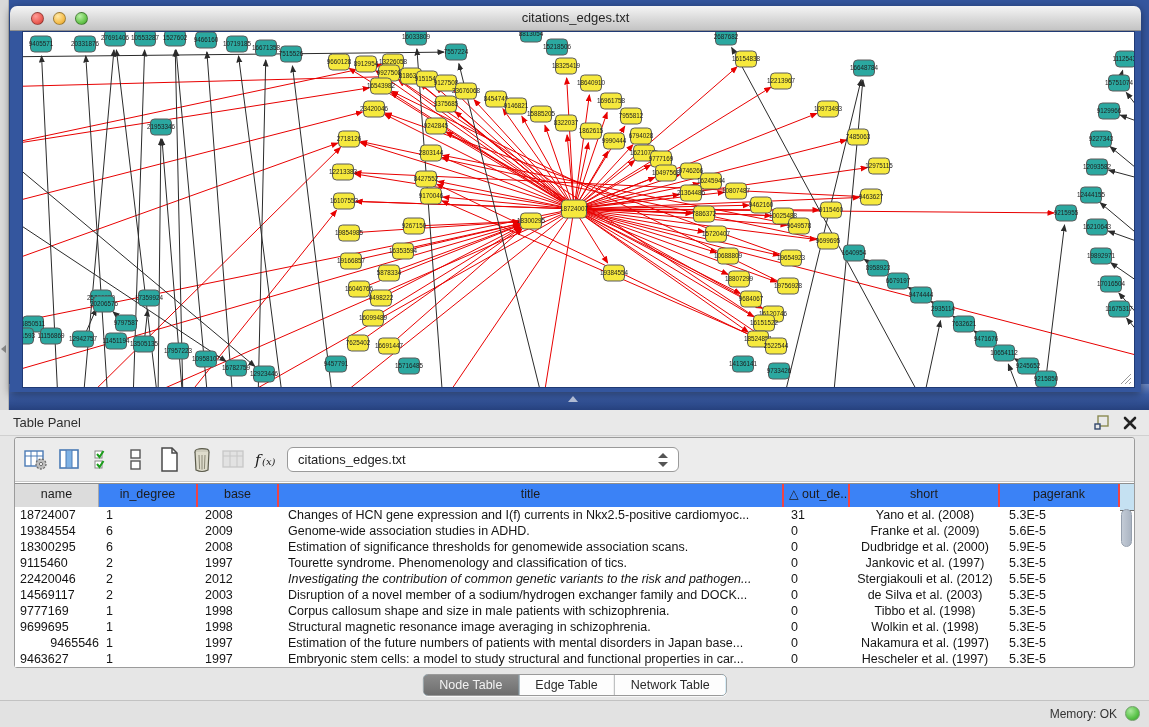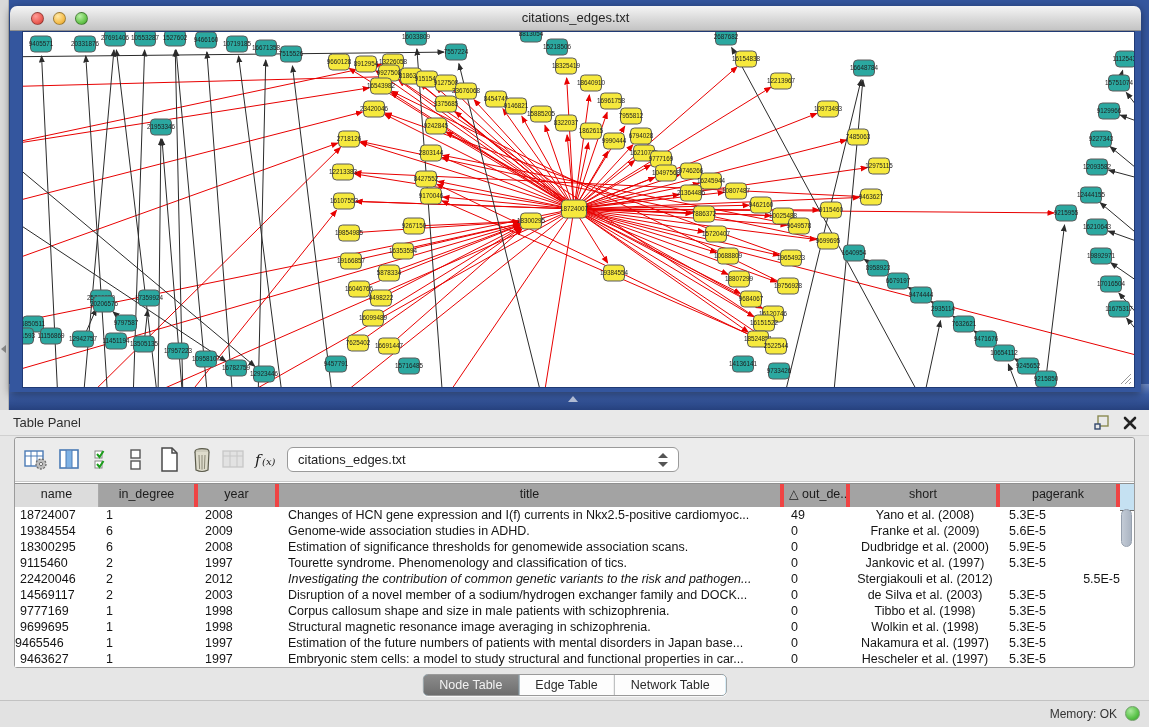--- a/index.html
+++ b/index.html
@@ -49,21 +49,21 @@
   .combo { position:absolute; left:272px; top:9px; width:392px; height:25px; background:#ffffff;
     border:1px solid #9a9a9a; border-radius:6px; font-size:13px; color:#222; line-height:23px; padding-left:10px; }
   .combo-spin { position:absolute; right:8px; top:3px; width:12px; height:18px; }
   .combo-spin span { position:absolute; left:0; width:0; height:0; border-left:5px solid transparent; border-right:5px solid transparent; }
   .combo-spin .up { top:2px; border-bottom:5px solid #555; }
   .combo-spin .dn { bottom:2px; border-top:5px solid #555; }
 
   .thead { position:absolute; left:0; top:45px; width:1119px; height:28px; display:flex;
     border-top:1px solid #8f8f8f; border-bottom:1px solid #6f6f6f; }
   .th { height:100%; font-size:12.5px; color:#1c1c1c; text-align:center; line-height:21px;
-    background:#a3a3a3; border-right:4px solid #ef4444; overflow:hidden; white-space:nowrap; }
+    background:#3b82f6; border-right:2px solid #ef4444; overflow:hidden; white-space:nowrap; }
   .th.gray { background:#dcdcdc; border-right:1px solid #a9a9a9; }
   .th-filler { flex:1; background:#c5e1f2; }
 
   .tbody { position:absolute; left:0; top:69px; width:1105px; height:160px; overflow:hidden; background:#fff; }
   .tr { display:flex; height:16px; line-height:16px; font-size:12.5px; color:#141414; }
   .td { overflow:hidden; white-space:nowrap; }
 
   .vscroll { position:absolute; right:2px; top:71px; width:11px; height:155px; }
   .vthumb { position:absolute; left:0; top:0; width:11px; height:38px; background:linear-gradient(90deg,#c3cbd6,#aab4c2);
     border:1px solid #96a0ae; border-radius:6px; }
@@ -851,34 +851,34 @@
           <div class="combo-spin">
               <span class="up"></span>
               <span class="dn"></span>
             </div>
         </div>
       </div>
 
       <div class="thead" id="thead">
           <div class="th gray" style="width: 84px;">name</div>
           <div class="th" style="width: 99px;">in_degree</div>
-          <div class="th" style="width: 81px;">year</div>
+          <div class="th" style="width: 81px;">base</div>
           <div class="th" style="width: 505px;">title</div>
           <div class="th" style="width: 66px; text-align: left; padding-left: 5px;">△ out_de...</div>
           <div class="th" style="width: 150px;">short</div>
           <div class="th" style="width: 120px;">pagerank</div>
           <div class="th-filler"></div>
         </div>
       <div class="tbody" id="tbody">
           <div class="tr">
             <div class="td" style="width: 84px; padding-left: 5px; text-align: left;">18724007</div>
             <div class="td" style="width: 99px; padding-left: 7px; text-align: left;">1</div>
             <div class="td" style="width: 81px; padding-left: 7px; text-align: left;">2008</div>
             <div class="td" style="width: 505px; padding-left: 9px; text-align: left;">Changes of HCN gene expression and I(f) currents in Nkx2.5-positive cardiomyoc...</div>
-            <div class="td" style="width: 66px; padding-left: 7px; text-align: left;">49</div>
+            <div class="td" style="width: 66px; padding-left: 7px; text-align: left;">31</div>
             <div class="td" style="width: 150px; padding-left: 0px; text-align: center;">Yano et al. (2008)</div>
             <div class="td" style="width: 120px; padding-left: 9px; text-align: left;">5.3E-5</div>
           </div>
           <div class="tr">
             <div class="td" style="width: 84px; padding-left: 5px; text-align: left;">19384554</div>
             <div class="td" style="width: 99px; padding-left: 7px; text-align: left;">6</div>
             <div class="td" style="width: 81px; padding-left: 7px; text-align: left;">2009</div>
             <div class="td" style="width: 505px; padding-left: 9px; text-align: left;">Genome-wide association studies in ADHD.</div>
             <div class="td" style="width: 66px; padding-left: 7px; text-align: left;">0</div>
             <div class="td" style="width: 150px; padding-left: 0px; text-align: center;">Franke et al. (2009)</div>
@@ -902,21 +902,21 @@
             <div class="td" style="width: 150px; padding-left: 0px; text-align: center;">Jankovic et al. (1997)</div>
             <div class="td" style="width: 120px; padding-left: 9px; text-align: left;">5.3E-5</div>
           </div>
           <div class="tr">
             <div class="td" style="width: 84px; padding-left: 5px; text-align: left;">22420046</div>
             <div class="td" style="width: 99px; padding-left: 7px; text-align: left;">2</div>
             <div class="td" style="width: 81px; padding-left: 7px; text-align: left;">2012</div>
             <div class="td" style="width: 505px; padding-left: 9px; text-align: left; font-style: italic;">Investigating the contribution of common genetic variants to the risk and pathogen...</div>
             <div class="td" style="width: 66px; padding-left: 7px; text-align: left;">0</div>
             <div class="td" style="width: 150px; padding-left: 0px; text-align: center;">Stergiakouli et al. (2012)</div>
-            <div class="td" style="width: 120px; padding-left: 9px; text-align: right;">5.5E-5</div>
+            <div class="td" style="width: 120px; padding-left: 9px; text-align: left;">5.5E-5</div>
           </div>
           <div class="tr">
             <div class="td" style="width: 84px; padding-left: 5px; text-align: left;">14569117</div>
             <div class="td" style="width: 99px; padding-left: 7px; text-align: left;">2</div>
             <div class="td" style="width: 81px; padding-left: 7px; text-align: left;">2003</div>
             <div class="td" style="width: 505px; padding-left: 9px; text-align: left;">Disruption of a novel member of a sodium/hydrogen exchanger family and DOCK...</div>
             <div class="td" style="width: 66px; padding-left: 7px; text-align: left;">0</div>
             <div class="td" style="width: 150px; padding-left: 0px; text-align: center;">de Silva et al. (2003)</div>
             <div class="td" style="width: 120px; padding-left: 9px; text-align: left;">5.3E-5</div>
           </div>
@@ -932,21 +932,21 @@
           <div class="tr">
             <div class="td" style="width: 84px; padding-left: 5px; text-align: left;">9699695</div>
             <div class="td" style="width: 99px; padding-left: 7px; text-align: left;">1</div>
             <div class="td" style="width: 81px; padding-left: 7px; text-align: left;">1998</div>
             <div class="td" style="width: 505px; padding-left: 9px; text-align: left;">Structural magnetic resonance image averaging in schizophrenia.</div>
             <div class="td" style="width: 66px; padding-left: 7px; text-align: left;">0</div>
             <div class="td" style="width: 150px; padding-left: 0px; text-align: center;">Wolkin et al. (1998)</div>
             <div class="td" style="width: 120px; padding-left: 9px; text-align: left;">5.3E-5</div>
           </div>
           <div class="tr">
-            <div class="td" style="width: 84px; padding-left: 0; text-align: left;">9465546</div>
+            <div class="td" style="width: 84px; padding-left: 0; text-align: right;">9465546</div>
             <div class="td" style="width: 99px; padding-left: 7px; text-align: left;">1</div>
             <div class="td" style="width: 81px; padding-left: 7px; text-align: left;">1997</div>
             <div class="td" style="width: 505px; padding-left: 9px; text-align: left;">Estimation of the future numbers of patients with mental disorders in Japan base...</div>
             <div class="td" style="width: 66px; padding-left: 7px; text-align: left;">0</div>
             <div class="td" style="width: 150px; padding-left: 0px; text-align: center;">Nakamura et al. (1997)</div>
             <div class="td" style="width: 120px; padding-left: 9px; text-align: left;">5.3E-5</div>
           </div>
           <div class="tr">
             <div class="td" style="width: 84px; padding-left: 5px; text-align: left;">9463627</div>
             <div class="td" style="width: 99px; padding-left: 7px; text-align: left;">1</div>

